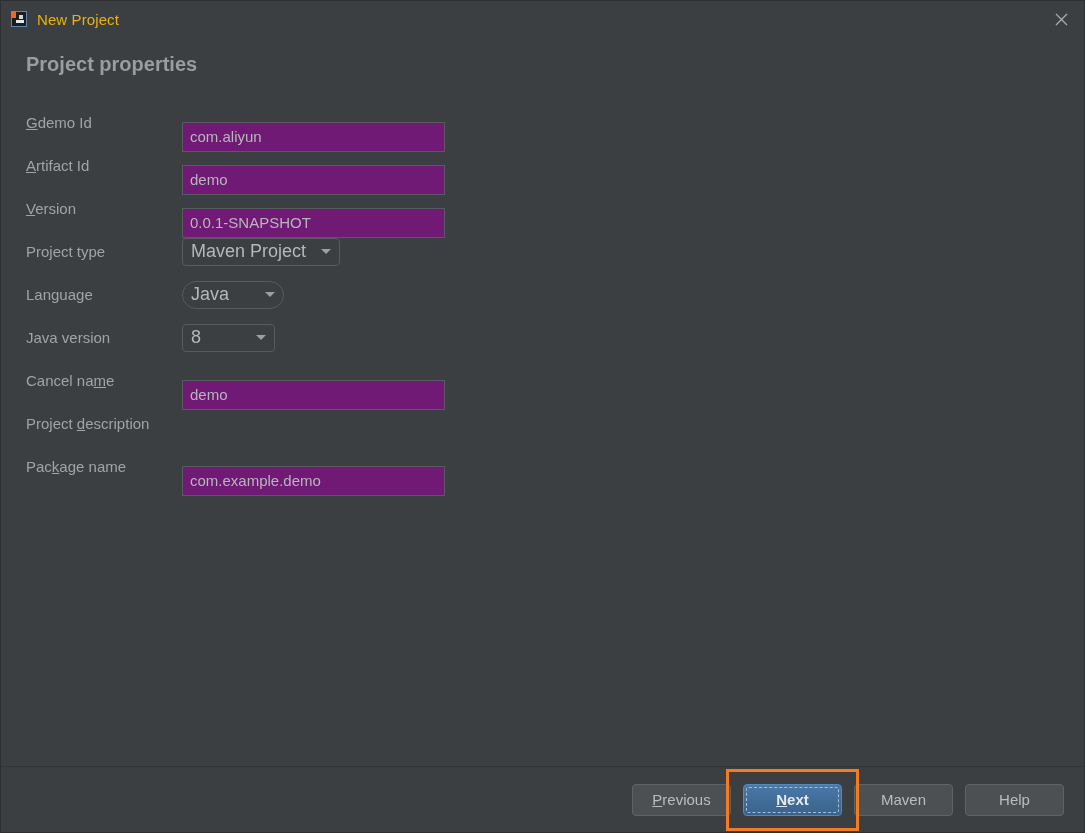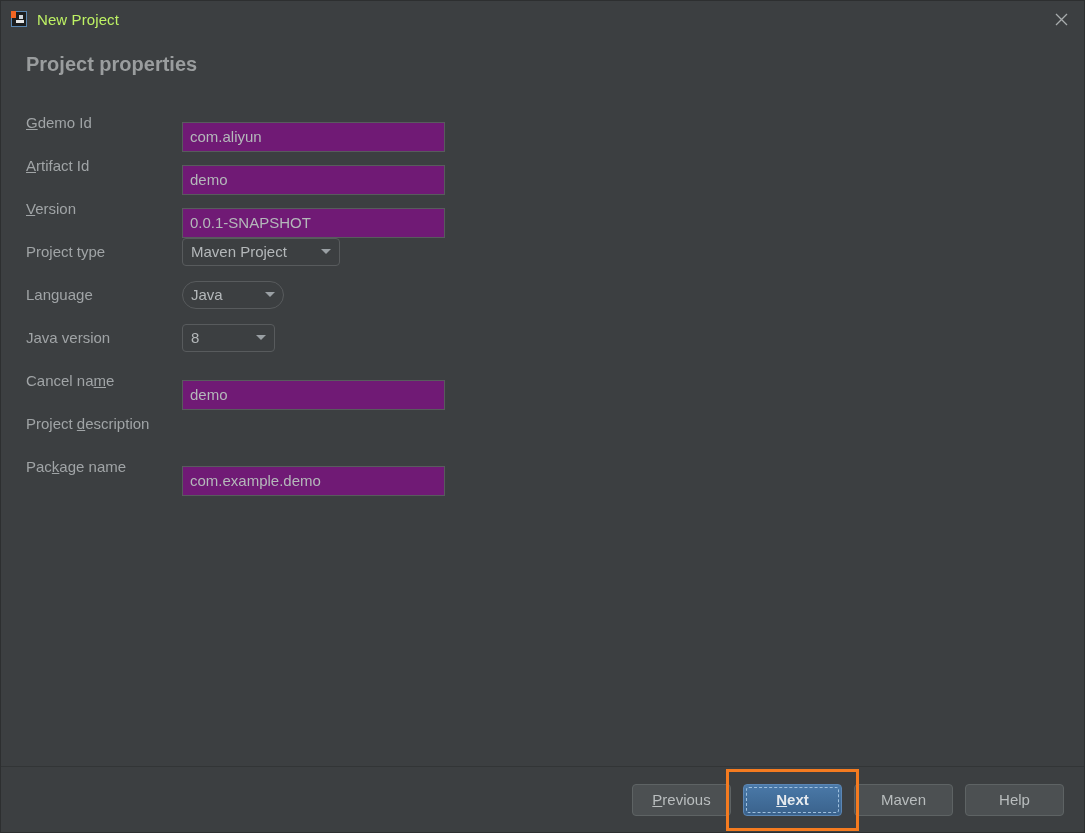--- a/index.html
+++ b/index.html
@@ -54,21 +54,21 @@
     background: #e8e8e8;
   }
   #app-icon .icon-dot {
     position: absolute;
     left: 7px; top: 3px;
     width: 4px; height: 4px;
     background: #cfd6dd;
   }
   #window-title {
     font-size: 15px;
-    color: #bef264;
+    color: #eab308;
     letter-spacing: 0.1px;
     white-space: nowrap;
   }
   #close-button {
     position: absolute;
     right: 0; top: 0;
     width: 46px; height: 36px;
     display: flex;
     align-items: center;
     justify-content: center;
@@ -124,21 +124,21 @@
 
   .combo {
     height: 28px;
     background: #3c3f41;
     border: 1px solid #585b5d;
     border-radius: 4px;
     display: inline-flex;
     align-items: center;
     justify-content: space-between;
     color: #b4b8ba;
-    font-size: 15px;
+    font-size: 18px;
     padding: 0 8px 0 8px;
     cursor: pointer;
     user-select: none;
   }
   .combo .combo-label { white-space: nowrap; }
   .combo .arrow {
     margin-left: 14px;
     width: 0; height: 0;
     border-left: 5px solid transparent;
     border-right: 5px solid transparent;

